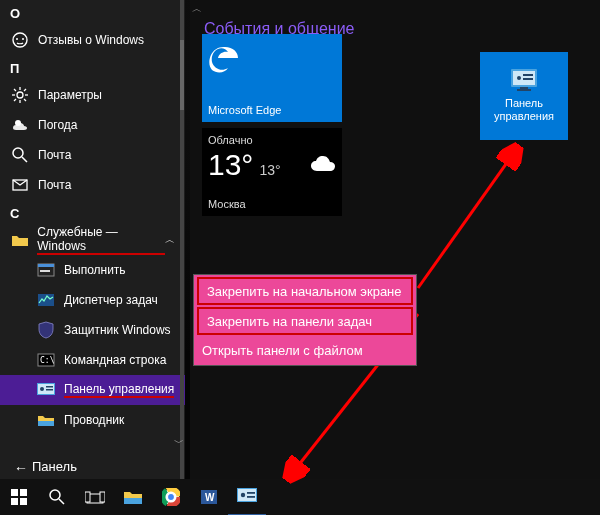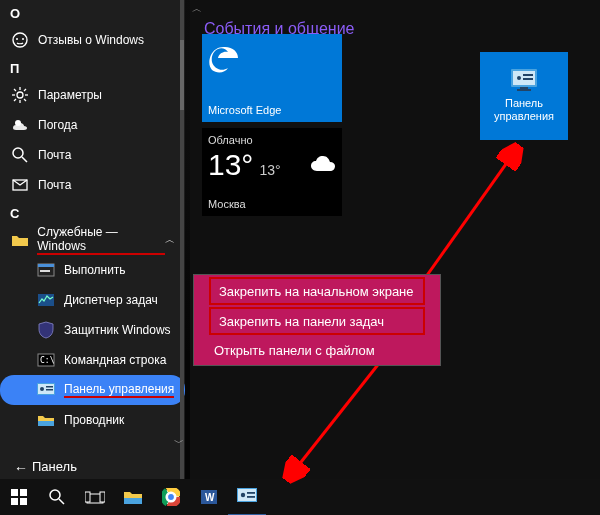--- a/index.html
+++ b/index.html
@@ -3,40 +3,40 @@
 <meta charset="utf-8">
 <style>
   html,body{margin:0;padding:0;width:600px;height:515px;background:#0a0a0a;font-family:"Segoe UI",Arial,sans-serif;color:#fff;overflow:hidden;font-size:13px;position:relative}
   .start-panel{position:absolute;left:0;top:0;width:185px;height:480px;background:#1e1e1e;}
   .sb{position:absolute;right:1px;top:0;bottom:0;width:4px;background:#444;}
   .sb-h{position:absolute;top:40px;background:#666;width:4px;height:70px;}
   .sec-h{font-weight:bold;padding:6px 10px 4px 10px;font-size:13px;}
   .item{display:flex;align-items:center;height:30px;padding:0 4px 0 10px;box-sizing:border-box;cursor:pointer;font-size:12px}
   .item.sub{padding-left:36px}
   .item .ic{width:20px;height:20px;display:flex;align-items:center;justify-content:center;margin-right:8px;}
-  .item.sel{background:#3b82f6;border-radius:14px;}
+  .item.sel{background:#4c1d95;}
   .underline{border-bottom:2px solid #cc0000;display:inline-block;}
   .chev{margin-left:auto;font-size:10px;padding-right:6px}
   .back-row{display:flex;align-items:center;height:28px;padding:0 10px;position:absolute;bottom:0;left:0;right:0;}
   .back-row .arr{width:22px;text-align:center;font-size:14px}
   .tiles-area{position:absolute;left:190px;top:0;right:0;bottom:35px;background:#101010;}
   .tiles-label{font-size:16px;color:#8b5cf6;padding:20px 0 10px 14px}
   .tile-edge{position:absolute;left:202px;top:34px;width:140px;height:88px;background:#0078d7;box-sizing:border-box;padding:6px}
   .tile-edge .e-inner{width:100%;height:100%;position:relative}
   .tile-edge .e-logo{position:absolute;left:0;right:0;top:4px;text-align:center;font-size:30px}
   .tile-edge .e-cap{position:absolute;left:0;bottom:0;font-size:11px;color:#fff}
   .tile-cp{position:absolute;left:480px;top:52px;width:88px;height:88px;background:#0078d7;display:flex;flex-direction:column;align-items:center;justify-content:center}
   .tile-cp .cp-cap{font-size:11px;text-align:center;margin-top:6px;line-height:1.15}
   .tile-weather{position:absolute;left:202px;top:128px;width:140px;height:88px;background:#000;box-sizing:border-box;padding:6px}
   .tile-weather .w-top{font-size:11px;color:#ddd}
   .tile-weather .w-row{display:flex;align-items:flex-start;margin-top:2px}
   .tile-weather .w-t{font-size:30px;font-weight:300}
   .tile-weather .w-t2{font-size:14px;margin-left:6px;margin-top:14px;color:#ccc}
   .tile-weather .w-loc{font-size:11px;color:#ddd;margin-top:16px}
-  .ctx{position:absolute;left:193px;top:274px;width:222px;background:#be185d;border:1px solid #555;padding:2px 12px;z-index:5}
+  .ctx{position:absolute;left:193px;top:274px;width:222px;background:#ec4899;border:1px solid #555;padding:2px 0;z-index:5}
   .ctx .ci{height:26px;display:flex;align-items:center;padding:0 8px;font-size:13px;cursor:pointer}
   .ctx .ci.boxed{border:2px solid #cc0000;margin:0 3px 2px 3px;height:24px}
   .taskbar{position:absolute;left:0;right:0;bottom:0;height:36px;background:#111;display:flex;align-items:center;}
   .tb-btn{width:38px;height:36px;display:flex;align-items:center;justify-content:center;cursor:pointer}
   .tb-btn.pinned{border-bottom:2px solid #2f5fa0}
   svg{display:block}
   .arrow{position:absolute;stroke:#ff0000;stroke-width:3;fill:#ff0000;z-index:4;pointer-events:none}
 </style>
 </head>
 <body>

